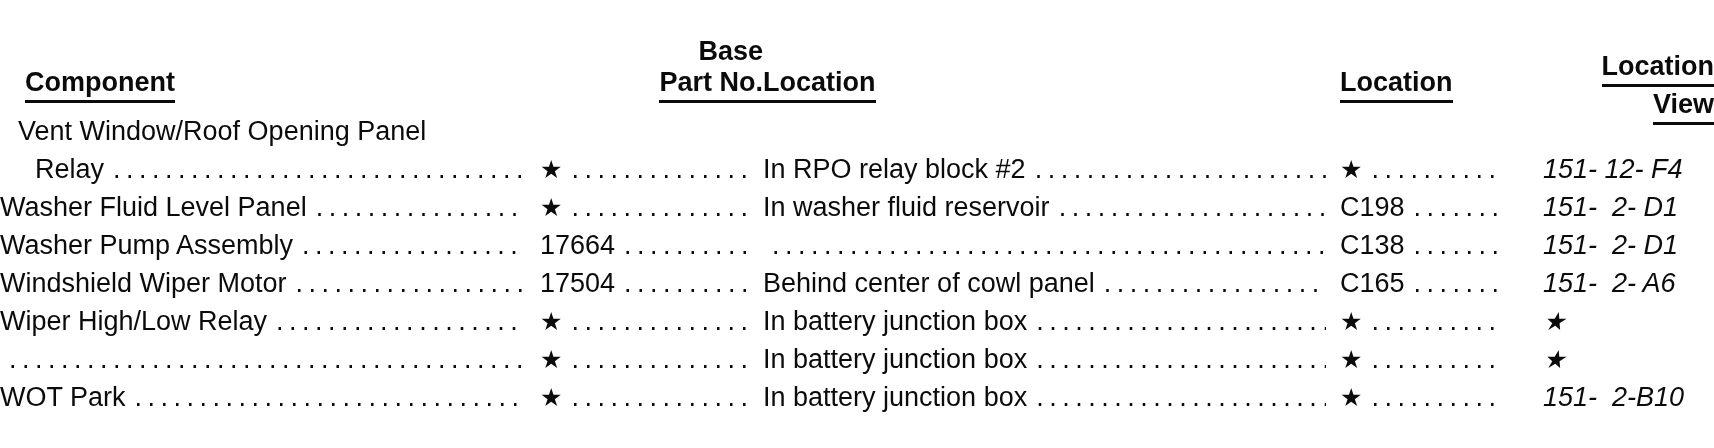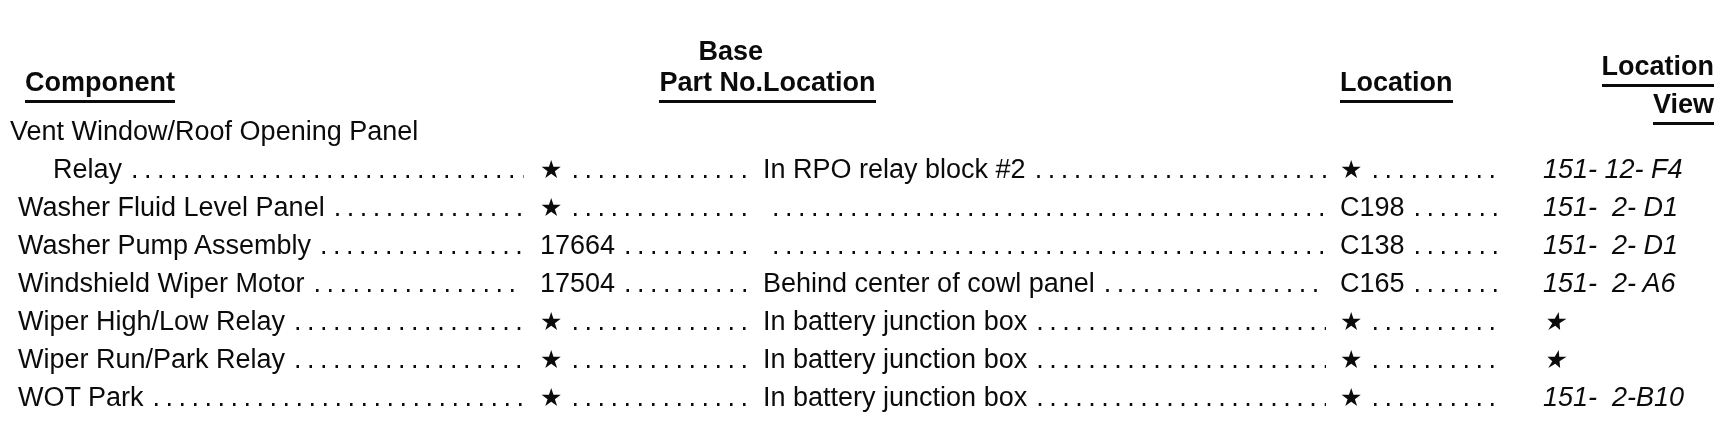--- a/index.html
+++ b/index.html
@@ -27,27 +27,27 @@
   .ul { display: inline-block; border-bottom: 3px solid #0b0b0b; padding-bottom: 3px; line-height: 30px; }
   .hdr-stack { display: flex; flex-direction: column; align-items: flex-end; line-height: 32px; }
   .hdr-view { padding-left: 45px; box-sizing: border-box; }
   .hdr-view .hdr-stack { transform: translateY(24px); }
   .hdr-view .ul { margin-bottom: 2px; }
   
   .rows { margin-top: 9px; }
   .row { height: 38px; align-items: baseline; line-height: 38px; }
   .cell { display: flex; align-items: baseline; overflow: hidden; box-sizing: border-box; }
   .txt { white-space: pre; flex: 0 0 auto; }
-  .c-comp.cell { padding-left: 18px; padding-right: 16px; }
+  .c-comp.cell { padding-right: 16px; }
   .c-part.cell { padding-right: 14px; }
   .c-loc.cell  { padding-right: 14px; }
   .c-conn.cell { padding-right: 22px; }
   .c-view.cell { padding-left: 18px; overflow: visible; font-style: italic; }
   .indent { padding-left: 35px; }
-  .comp-line1 { height: 38px; line-height: 38px; padding-left: 10px; white-space: pre; }
+  .comp-line1 { height: 38px; line-height: 38px; padding-left: 18px; white-space: pre; }
   
   .leader { flex: 1 1 auto; overflow: hidden; white-space: nowrap; padding-left: 9px; min-width: 0; }
   .leader::after {
     content: "................................................................................................................................";
     letter-spacing: 5.5px;
   }
   .star { font-size: 25px; }
 </style>
 </head>
 <body>
@@ -105,20 +105,21 @@
   <div class="cols row">
     <div class="cell c-comp">
       <span class="txt">Washer Fluid Level Panel</span>
       <span class="leader"></span>
     </div>
     <div class="cell c-part">
       <span class="txt star">★</span>
       <span class="leader"></span>
     </div>
     <div class="cell c-loc">
+      <span class="txt">In washer fluid reservoir</span>
       <span class="leader"></span>
     </div>
     <div class="cell c-conn">
       <span class="txt">C198</span>
       <span class="leader"></span>
     </div>
     <div class="cell c-view">
       <span class="txt">151-  2- D1</span>
     </div>
   </div>
@@ -183,21 +184,20 @@
       <span class="txt star">★</span>
       <span class="leader"></span>
     </div>
     <div class="cell c-view">
       <span class="txt star">★</span>
     </div>
   </div>
 
   <div class="cols row">
     <div class="cell c-comp">
-      <span class="txt">Wiper Run/Park Relay</span>
       <span class="leader"></span>
     </div>
     <div class="cell c-part">
       <span class="txt star">★</span>
       <span class="leader"></span>
     </div>
     <div class="cell c-loc">
       <span class="txt">In battery junction box</span>
       <span class="leader"></span>
     </div>

